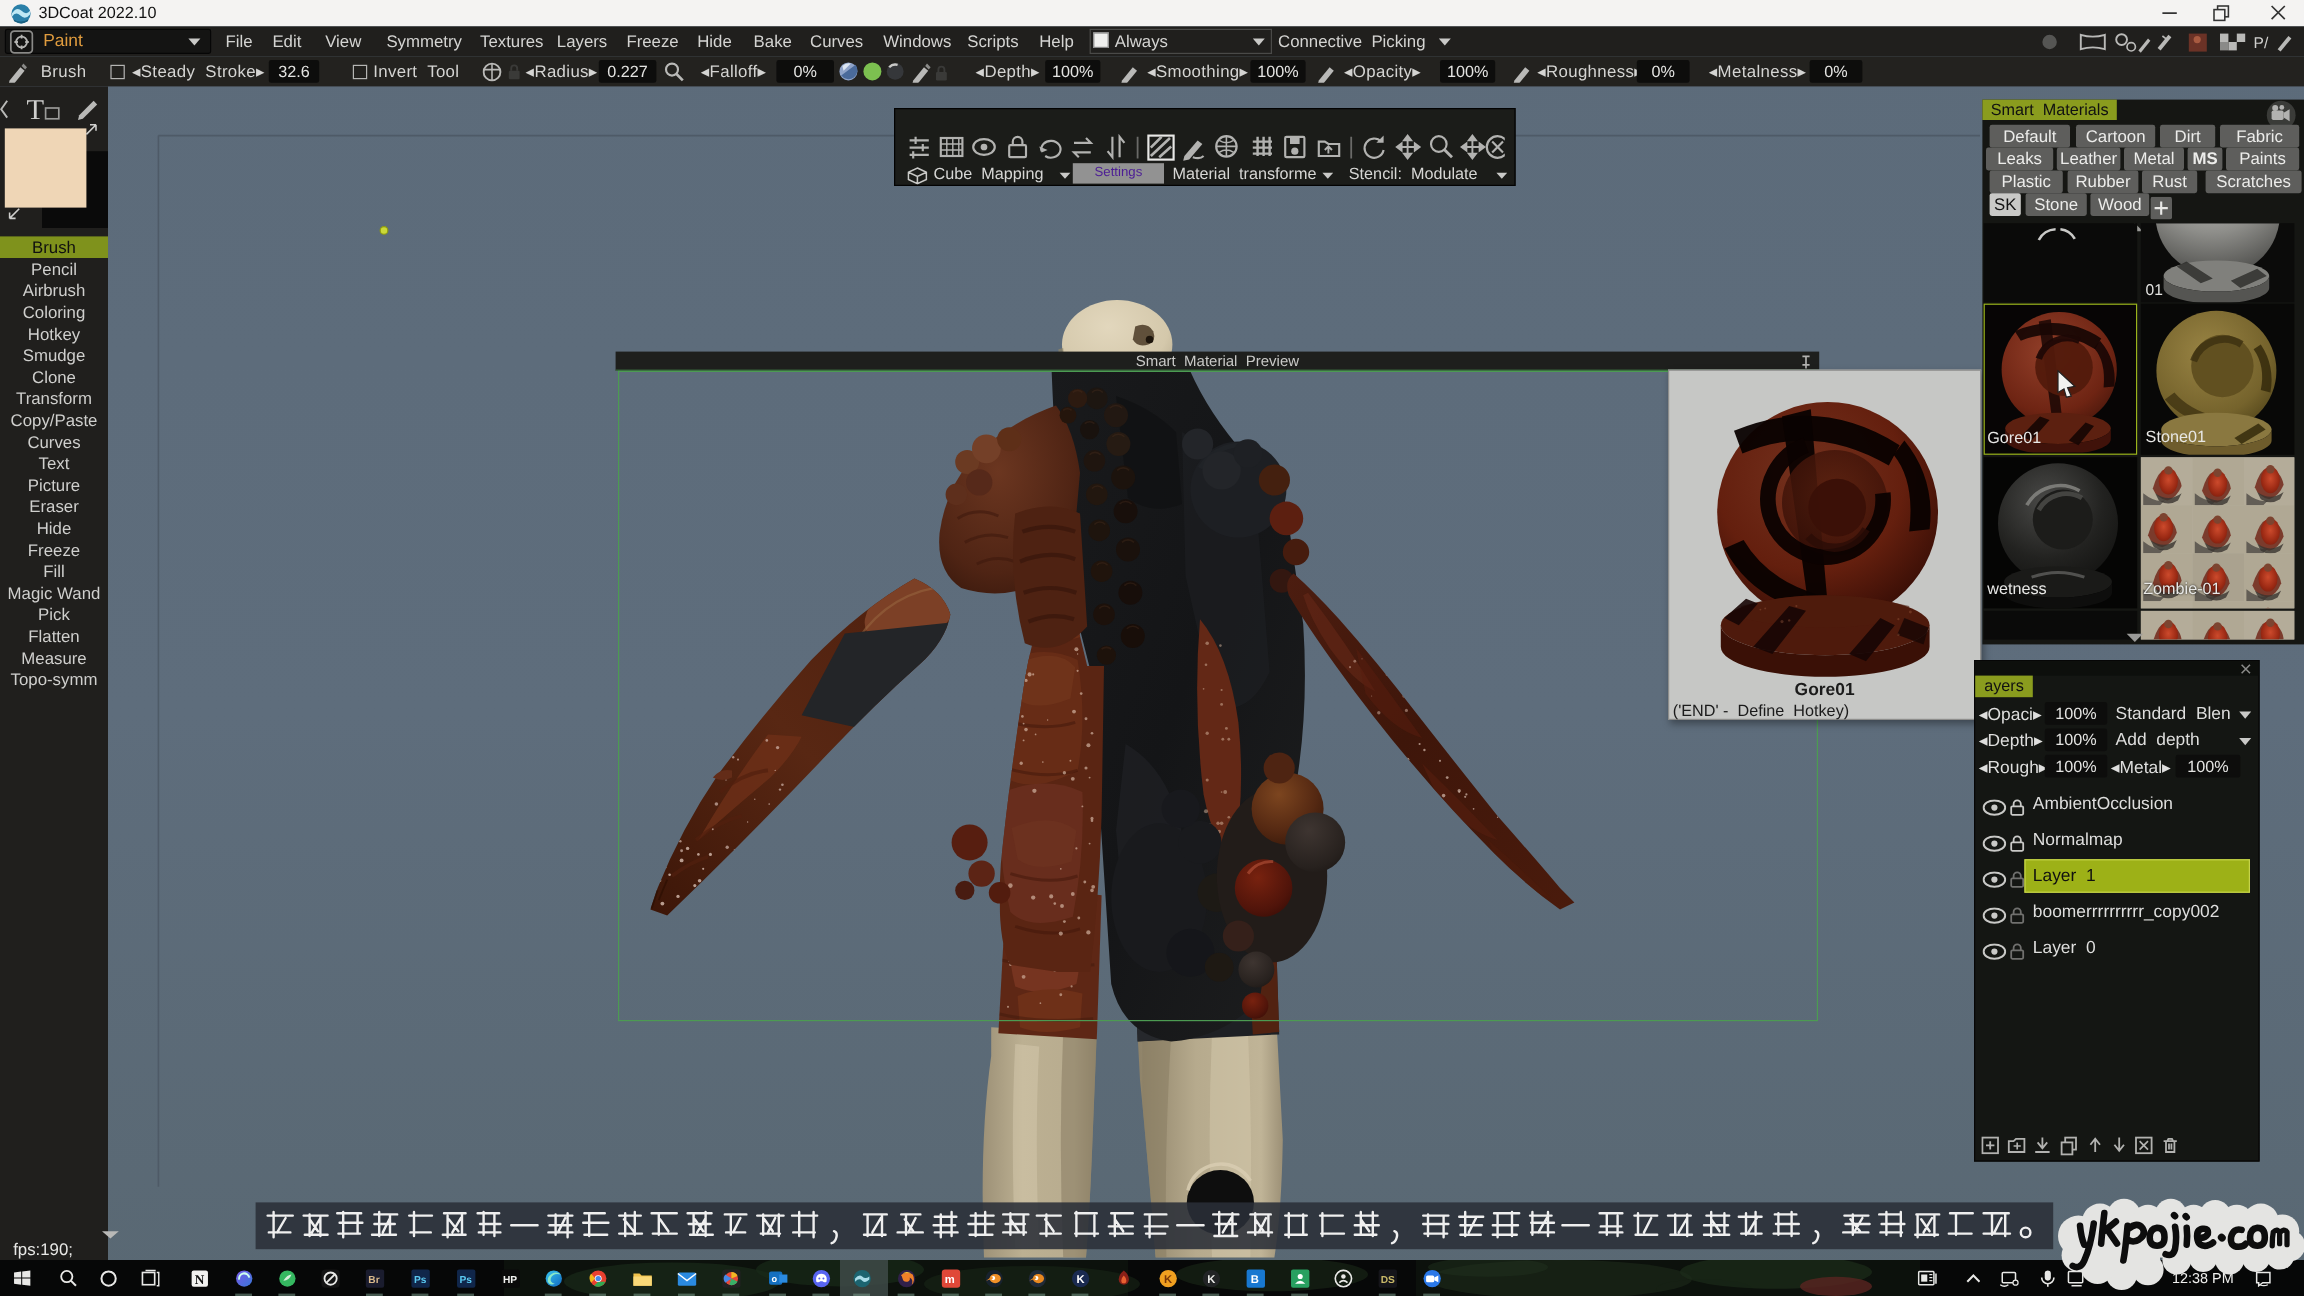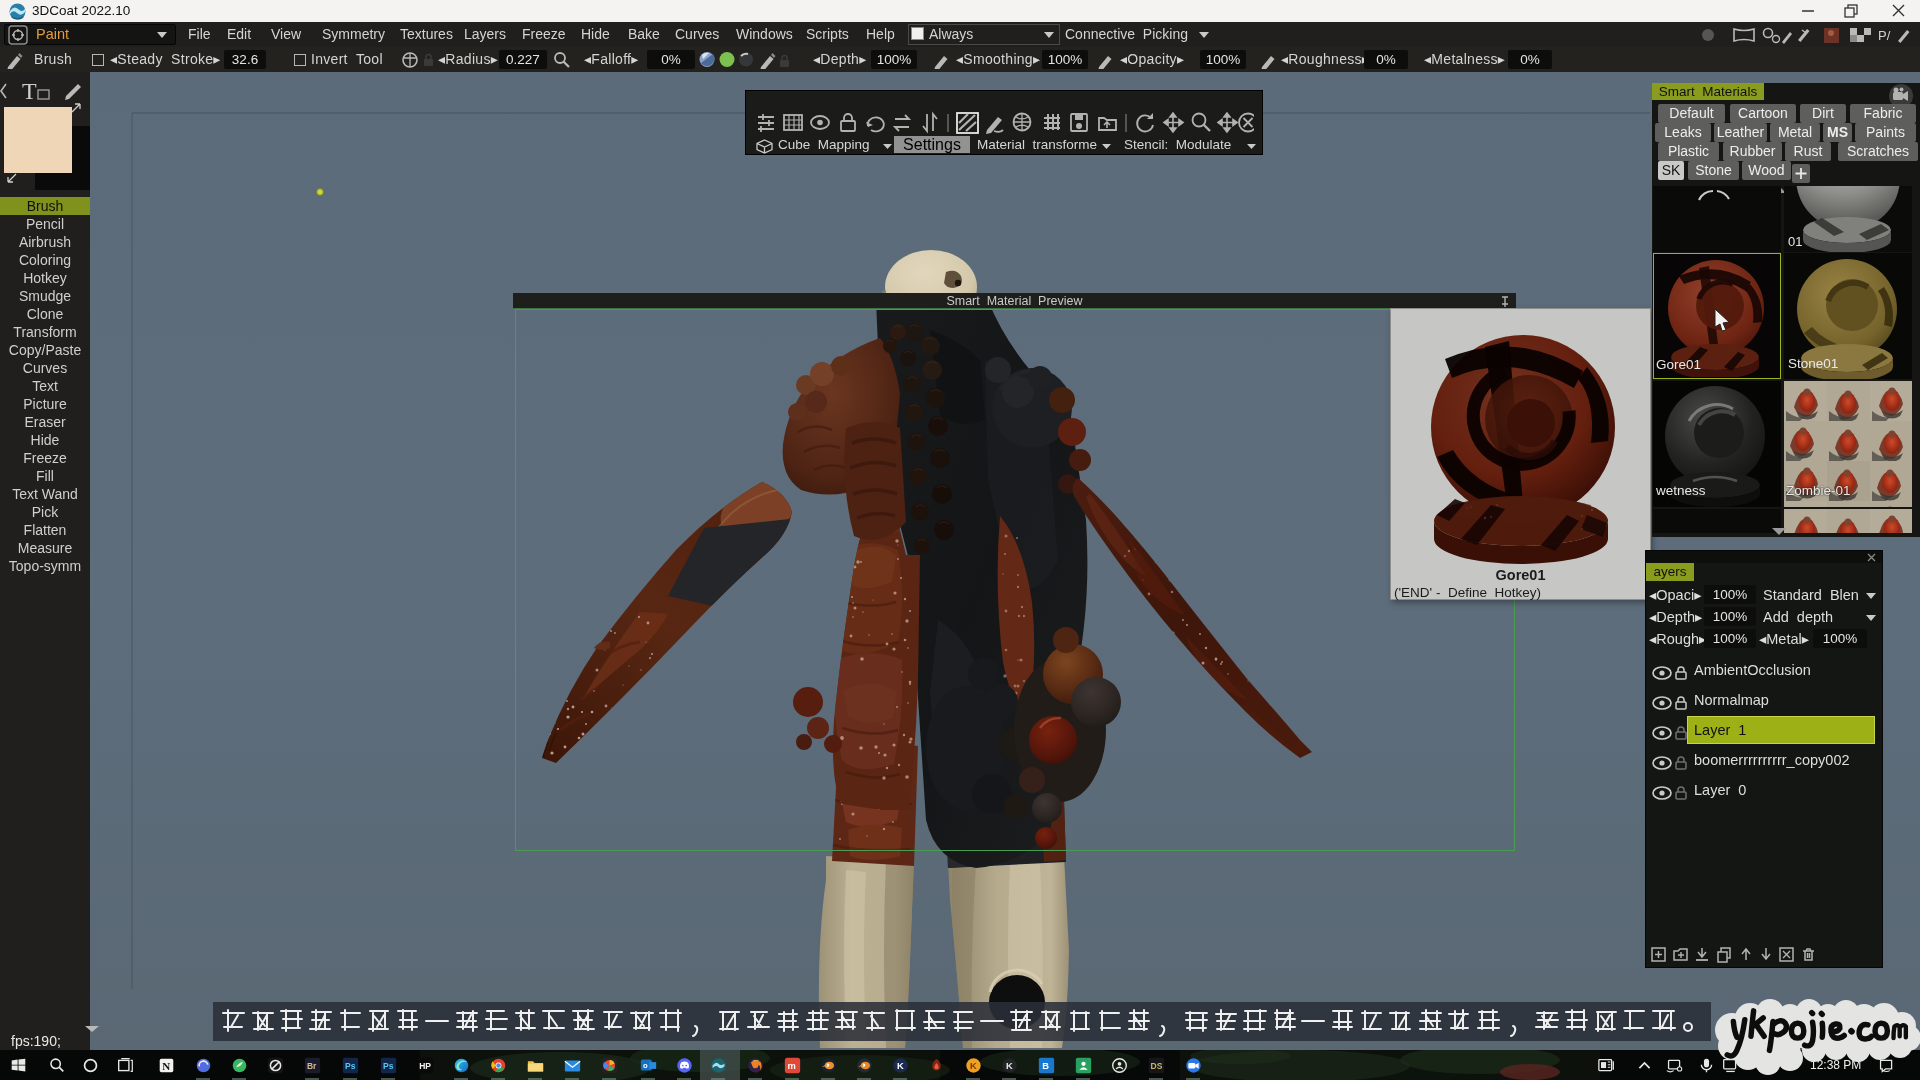--- a/index.html
+++ b/index.html
@@ -460,21 +460,21 @@
       <div class="abs tool" style="top:233px">Clone</div>
       <div class="abs tool" style="top:251px">Transform</div>
       <div class="abs tool" style="top:269px">Copy/Paste</div>
       <div class="abs tool" style="top:287px">Curves</div>
       <div class="abs tool" style="top:305px">Text</div>
       <div class="abs tool" style="top:323px">Picture</div>
       <div class="abs tool" style="top:341px">Eraser</div>
       <div class="abs tool" style="top:359px">Hide</div>
       <div class="abs tool" style="top:377px">Freeze</div>
       <div class="abs tool" style="top:395px">Fill</div>
-      <div class="abs tool" style="top:413px">Text Wand</div>
+      <div class="abs tool" style="top:413px">Magic Wand</div>
       <div class="abs tool" style="top:431px">Pick</div>
       <div class="abs tool" style="top:449px">Flatten</div>
       <div class="abs tool" style="top:467px">Measure</div>
       <div class="abs tool" style="top:485px">Topo-symm</div>
     </div>
 <div class="abs titlebar">
       <svg class="abs" style="left:9px;top:3px" width="17" height="17" viewBox="0 0 17 17">
         <circle cx="8.5" cy="8.5" r="8" fill="#2a7fa8"></circle>
         <path d="M1 8 q4 -6 8 -2 q4 4 7 0 l0 3 q-4 5 -8 1 q-4 -4 -7 1 Z" fill="#bfe8f4"></path>
         <path d="M2 13 q6 4 13 0 l-1 2 q-5 3 -11 0 Z" fill="#1a5f80"></path>
@@ -669,21 +669,21 @@
           <path d="M1.5 8 l9 9 M10.5 8 l-9 9" stroke="#b2b2b0" stroke-width="1.8"></path>
         </g>
       </svg>
       <svg class="abs" style="left:10px;top:48px" width="17" height="15" viewBox="0 0 17 15">
         <path d="M8.5 1 L16 4.5 v6 L8.5 14 L1 10.5 v-6 Z M1 4.5 L8.5 8 L16 4.5 M8.5 8 v6" stroke="#c9c9c7" stroke-width="1.3" fill="none"></path>
       </svg>
       <div class="abs" style="left:32px;top:46px;font-size:13.5px;color:#d6d6d4">Cube&nbsp; Mapping</div>
       <svg class="abs" style="left:136px;top:52px" width="11" height="7">
         <path d="M1 1 L5.5 6 L10 1 Z" fill="#c9c9c7"></path>
       </svg>
-      <div class="abs" style="left:148px;top:45px;width:76px;height:17px;background:#929292;color:#000000;font-size:16px;text-align:center;line-height:17px">Settings</div>
+      <div class="abs" style="left:148px;top:45px;width:76px;height:17px;background:#929292;color:#4c1d95;font-size:11px;text-align:center;line-height:17px">Settings</div>
       <div class="abs" style="left:231px;top:46px;font-size:13.5px;color:#d6d6d4">Material&nbsp; transforme</div>
       <svg class="abs" style="left:355px;top:52px" width="11" height="7">
         <path d="M1 1 L5.5 6 L10 1 Z" fill="#c9c9c7"></path>
       </svg>
       <div class="abs" style="left:378px;top:46px;font-size:13.5px;color:#d6d6d4">Stencil:&nbsp; Modulate</div>
       <svg class="abs" style="left:500px;top:52px" width="11" height="7">
         <path d="M1 1 L5.5 6 L10 1 Z" fill="#c9c9c7"></path>
       </svg>
     </div>
 <div class="abs" style="left:513px;top:293px;width:1003px;height:16px;background:#1e1f1d;border-bottom:1px solid #3c7342;text-align:center;line-height:16px;font-size:12.5px;color:#c9c9c7">Smart&nbsp; Material&nbsp; Preview</div>

